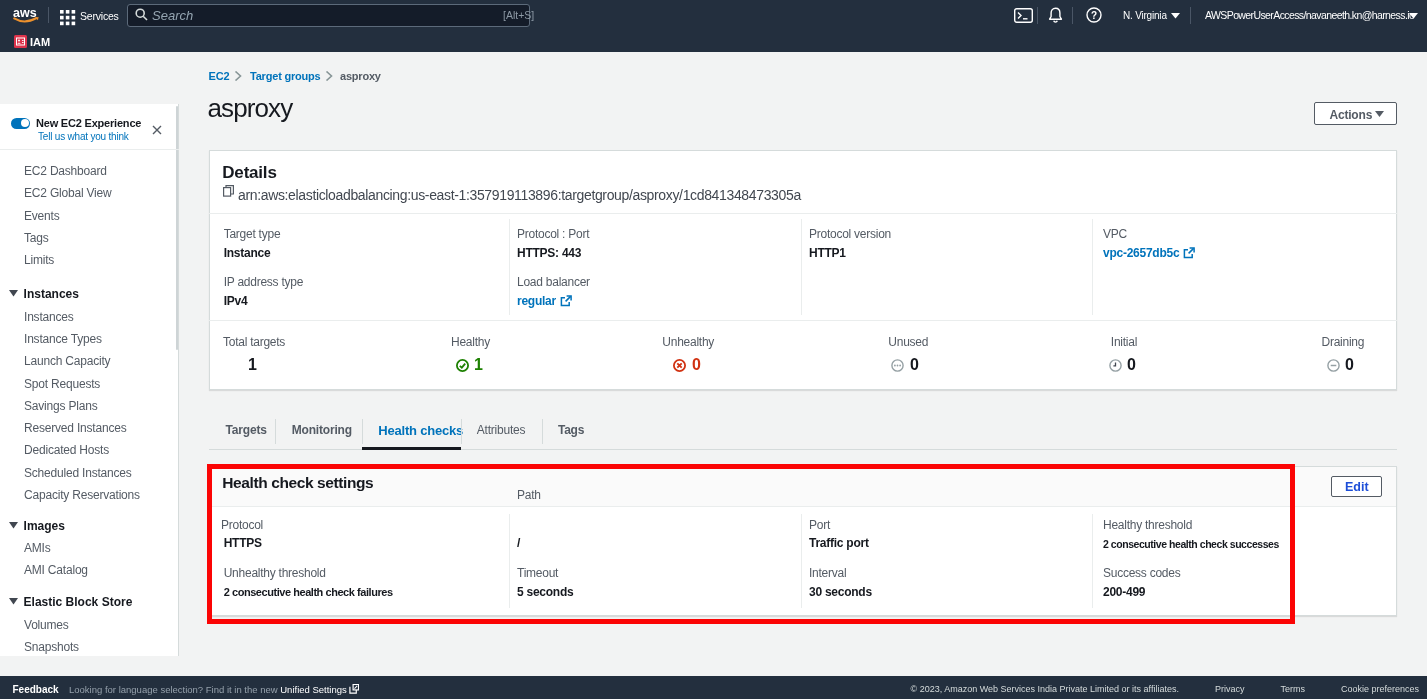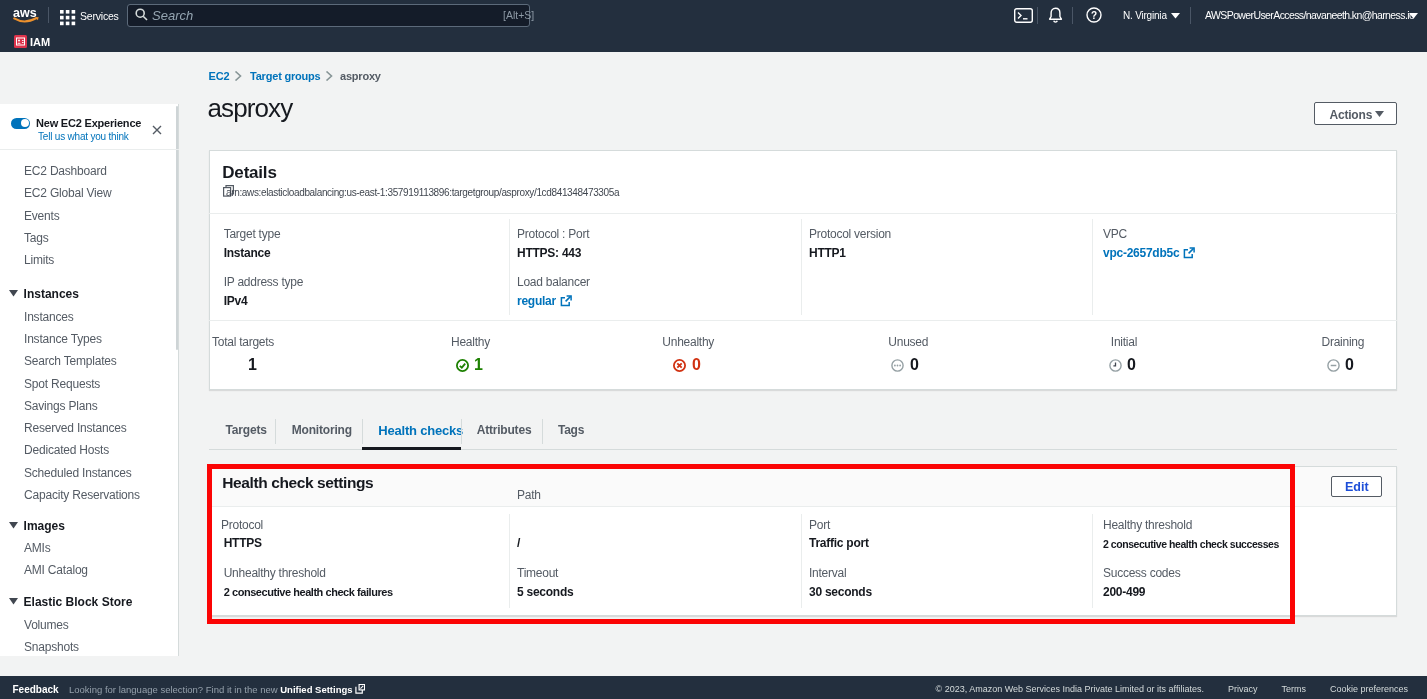--- a/index.html
+++ b/index.html
@@ -98,21 +98,21 @@
 <div class="mi" style="top:186.2px">EC2 Global View</div>
 <div class="mi" style="top:208.6px">Events</div>
 <div class="mi" style="top:231px">Tags</div>
 <div class="mi" style="top:253.4px">Limits</div>
 <svg class="abs" style="left:9px;top:290px" width="9" height="7" viewBox="0 0 9 7">
       <path d="M0 0 L9 0 L4.5 6.5 Z" fill="#414750"></path>
     </svg>
 <div class="mh" style="top:286.9px">Instances</div>
 <div class="mi" style="top:309.5px">Instances</div>
 <div class="mi" style="top:332px">Instance Types</div>
-<div class="mi" style="top:354.4px">Search Templates</div>
+<div class="mi" style="top:354.4px">Launch Capacity</div>
 <div class="mi" style="top:376.8px">Spot Requests</div>
 <div class="mi" style="top:398.7px">Savings Plans</div>
 <div class="mi" style="top:421px">Reserved Instances</div>
 <div class="mi" style="top:443px">Dedicated Hosts</div>
 <div class="mi" style="top:465.5px">Scheduled Instances</div>
 <div class="mi" style="top:487.8px">Capacity Reservations</div>
 <svg class="abs" style="left:9px;top:521.6px" width="9" height="7" viewBox="0 0 9 7">
       <path d="M0 0 L9 0 L4.5 6.5 Z" fill="#414750"></path>
     </svg>
 <div class="mh" style="top:518.5px">Images</div>
@@ -142,21 +142,21 @@
 <svg class="abs" style="left:1375px;top:110.5px" width="9" height="7" viewBox="0 0 9 7">
       <path d="M0 0 L9 0 L4.5 6 Z" fill="#545b64"></path>
     </svg>
 
 <div class="abs" style="left:209px;top:150px;width:1188px;height:240px;background:#ffffff;border:1px solid #d5dbdb;box-sizing:border-box;box-shadow:0 1px 1px rgba(0,0,0,0.1)"></div>
 <div class="abs" style="left:222.3px;top:163px;font-size:17px;letter-spacing:-0.2px;font-weight:bold;color:#16191f">Details</div>
 <svg class="abs" style="left:223px;top:184.5px" width="11" height="12" viewBox="0 0 11 12">
   <rect x="0.6" y="2.6" width="7" height="8.5" fill="none" stroke="#545b64" stroke-width="1.2"></rect>
   <path d="M3 2.6 L3 0.6 L10.4 0.6 L10.4 9 L8 9" fill="none" stroke="#545b64" stroke-width="1.2"></path>
 </svg>
-<div class="abs" style="left:226px;top:186.5px;font-size:10px;letter-spacing:-0.35px;color:#414750">arn:aws:elasticloadbalancing:us-east-1:357919113896:targetgroup/asproxy/1cd841348473305a</div>
+<div class="abs" style="left:238px;top:186.5px;font-size:14px;letter-spacing:-0.35px;color:#414750">arn:aws:elasticloadbalancing:us-east-1:357919113896:targetgroup/asproxy/1cd841348473305a</div>
 <div class="abs hdiv" style="left:209px;top:213px;width:1188px"></div>
 
 <div class="abs vdiv" style="left:508.5px;top:219px;height:96px"></div>
 <div class="abs vdiv" style="left:801px;top:219px;height:96px"></div>
 <div class="abs vdiv" style="left:1091.5px;top:219px;height:96px"></div>
 
 <div class="abs lbl" style="left:223.7px;top:227.5px">Target type</div>
 <div class="abs val" style="left:223.7px;top:246.5px">Instance</div>
 <div class="abs lbl" style="left:223.7px;top:276px">IP address type</div>
 <div class="abs val" style="left:223.7px;top:294.5px">IPv4</div>
@@ -177,21 +177,21 @@
 <div class="abs val" style="left:1103px;top:246.5px;color:#0073bb;display:flex;align-items:center;gap:4px">
       <span>vpc-2657db5c</span>
       <svg width="12" height="12" viewBox="0 0 12 12">
   <path d="M9.2 7 L9.2 10.6 L1.4 10.6 L1.4 2.8 L5 2.8" fill="none" stroke="#0073bb" stroke-width="1.5"></path>
   <path d="M6.6 0.9 L11.1 0.9 L11.1 5.4" fill="none" stroke="#0073bb" stroke-width="1.5"></path>
   <path d="M10.6 1.4 L5.6 6.4" stroke="#0073bb" stroke-width="1.5"></path>
 </svg>
     </div>
 <div class="abs hdiv" style="left:209px;top:320px;width:1188px"></div>
 
-<div class="abs lbl" style="left:212px;top:335.5px">Total targets</div>
+<div class="abs lbl" style="left:223px;top:335.5px">Total targets</div>
 <div class="abs lbl" style="left:451px;top:335.5px">Healthy</div>
 <div class="abs lbl" style="left:662.3px;top:335.5px">Unhealthy</div>
 <div class="abs lbl" style="left:888.3px;top:335.5px">Unused</div>
 <div class="abs lbl" style="left:1110.8px;top:335.5px">Initial</div>
 <div class="abs lbl" style="left:1321.5px;top:335.5px">Draining</div>
 <div class="abs num" style="left:248px;top:357px">1</div>
 <svg class="abs" style="left:455.5px;top:358.7px" width="13" height="13" viewBox="0 0 13 13">
   <circle cx="6.5" cy="6.5" r="5.6" fill="none" stroke="#1d8102" stroke-width="1.8"></circle>
   <path d="M3.8 6.8 L5.8 8.6 L9.2 4.6" fill="none" stroke="#1d8102" stroke-width="1.8"></path>
 </svg>
@@ -215,21 +215,21 @@
 <div class="abs num" style="left:1127px;top:357px">0</div>
 <svg class="abs" style="left:1326.5px;top:358.7px" width="13" height="13" viewBox="0 0 13 13">
   <circle cx="6.5" cy="6.5" r="5.6" fill="none" stroke="#95a0a4" stroke-width="1.4"></circle>
   <line x1="3.7" y1="6.5" x2="9.3" y2="6.5" stroke="#95a0a4" stroke-width="1.5"></line>
 </svg>
 <div class="abs num" style="left:1345px;top:357px">0</div>
 
 <div class="abs" style="left:225.6px;top:422.8px;font-size:12px;letter-spacing:-0.2px;font-weight:bold;color:#545b64">Targets</div>
 <div class="abs" style="left:291.8px;top:422.8px;font-size:12px;letter-spacing:-0.2px;font-weight:bold;color:#545b64">Monitoring</div>
 <div class="abs" style="left:378.3px;top:422.8px;font-size:13px;letter-spacing:-0.2px;font-weight:bold;color:#0073bb">Health checks</div>
-<div class="abs" style="left:476.7px;top:422.8px;font-size:12px;letter-spacing:-0.2px;font-weight:bold;color:#545b64">Attributes</div>
+<div class="abs" style="left:476.7px;top:422.8px;font-size:12px;letter-spacing:-0.2px;font-weight:normal;color:#545b64">Attributes</div>
 <div class="abs" style="left:557.9px;top:422.8px;font-size:12px;letter-spacing:-0.2px;font-weight:bold;color:#545b64">Tags</div>
 <div class="abs" style="left:274.9px;top:419px;width:1px;height:25px;background:#d5dbdb"></div>
 <div class="abs" style="left:361.9px;top:419px;width:1px;height:25px;background:#d5dbdb"></div>
 <div class="abs" style="left:460.7px;top:419px;width:1px;height:25px;background:#d5dbdb"></div>
 <div class="abs" style="left:541.8px;top:419px;width:1px;height:25px;background:#d5dbdb"></div>
 <div class="abs" style="left:209px;top:448.5px;width:1188px;height:1px;background:#d5dbdb"></div>
 <div class="abs" style="left:362px;top:446.5px;width:99px;height:3px;background:#16191f"></div>
 
 <div class="abs" style="left:209px;top:466px;width:1188px;height:150px;background:#ffffff;border:1px solid #d5dbdb;box-sizing:border-box;box-shadow:0 1px 1px rgba(0,0,0,0.1)"></div>
 <div class="abs" style="left:210px;top:467px;width:1186px;height:40px;background:#fafafa;border-bottom:1px solid #eaeded;box-sizing:border-box"></div>
@@ -255,24 +255,24 @@
 <div class="abs val" style="left:809px;top:585.7px">30 seconds</div>
 <div class="abs lbl" style="left:1103px;top:518.5px">Healthy threshold</div>
 <div class="abs val" style="left:1103px;top:537.6px;font-size:10.5px;letter-spacing:-0.45px">2 consecutive health check successes</div>
 <div class="abs lbl" style="left:1103px;top:567px">Success codes</div>
 <div class="abs val" style="left:1103px;top:585.7px">200-499</div>
 
 <div class="abs" style="left:207.4px;top:464.3px;width:1087.7px;height:159.3px;border:5px solid #fb0404;box-sizing:border-box"></div>
 
 <div class="abs" style="left:0px;top:676px;width:1427px;height:23px;background:#232f3e"></div>
 <div class="abs" style="left:12.5px;top:683.5px;font-size:10px;font-weight:bold;color:#ffffff">Feedback</div>
-<div class="abs" style="left:69px;top:683.5px;font-size:9.5px;color:#95a0ab;white-space:nowrap">Looking for language selection? Find it in the new <span style="color:#fff;font-weight:bold">Unified Settings</span> <svg width="10" height="10" viewBox="0 0 11 11" style="vertical-align:-1px">
+<div class="abs" style="left:69px;top:683.5px;font-size:9.5px;color:#95a0ab;white-space:nowrap">Looking for language selection? Find it in the new <span style="color:#fff;font-weight:normal">Unified Settings</span> <svg width="10" height="10" viewBox="0 0 11 11" style="vertical-align:-1px">
         <path d="M1 3 L1 10 L8 10 L8 6.5" fill="none" stroke="#ffffff" stroke-width="1.3"></path>
         <rect x="4.5" y="0.5" width="6" height="6" fill="#232f3e" stroke="#ffffff" stroke-width="1.3"></rect>
         <path d="M6 5 L9 2" stroke="#ffffff" stroke-width="1.2"></path>
       </svg></div>
-<div class="abs" style="right:19px;top:683.5px;font-size:9px;color:#d5dbdb;display:flex;gap:24px;white-space:nowrap">
+<div class="abs" style="right:8px;top:683.5px;font-size:9px;color:#d5dbdb;display:flex;gap:36px;white-space:nowrap">
       <span>© 2023, Amazon Web Services India Private Limited or its affiliates.</span>
       <span>Privacy</span>
       <span>Terms</span>
       <span>Cookie preferences</span>
     </div>
 
 </div>
 </body></html>

